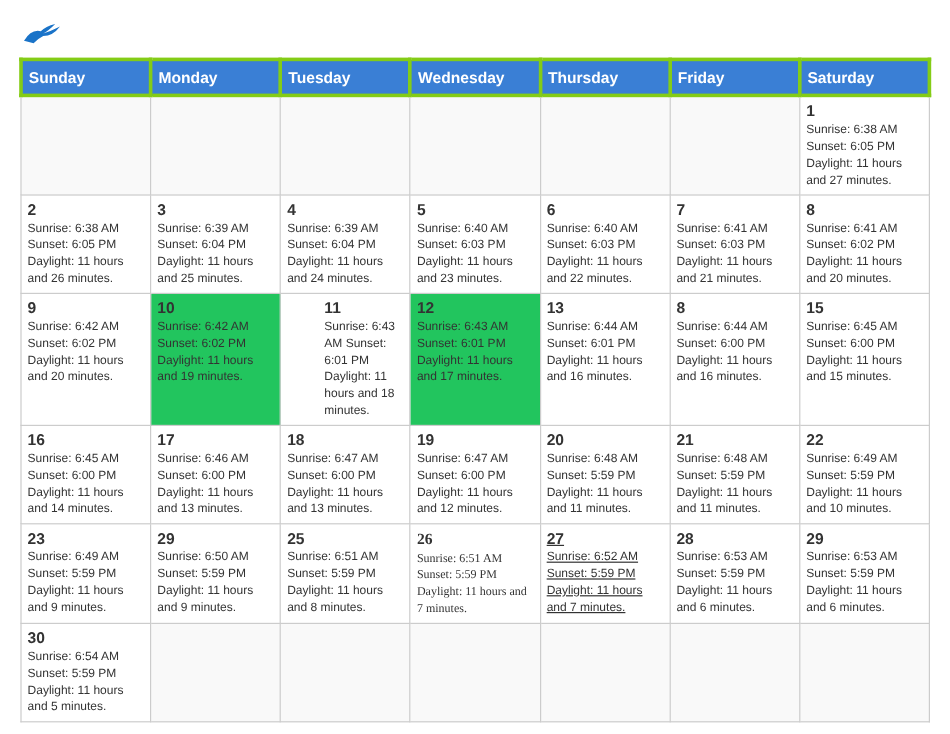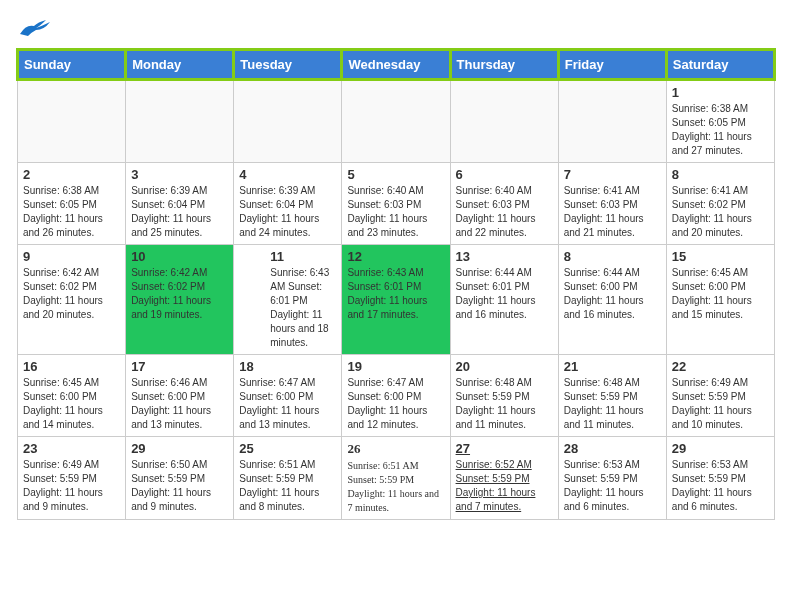--- a/index.html
+++ b/index.html
@@ -319,14 +319,29 @@
 and 6 minutes.</div>
         </td>
         <td style="background: rgb(255, 255, 255);">
           <span class="day-num">29</span>
           <div class="day-info">Sunrise: 6:53 AM
 Sunset: 5:59 PM
 Daylight: 11 hours
 and 6 minutes.</div>
         </td>
       </tr>
+      <tr>
+        <td class="last-row">
+          <span class="day-num">30</span>
+          <div class="day-info">Sunrise: 6:54 AM
+Sunset: 5:59 PM
+Daylight: 11 hours
+and 5 minutes.</div>
+        </td>
+        <td class="empty last-row"></td>
+        <td class="empty last-row"></td>
+        <td class="empty last-row"></td>
+        <td class="empty last-row"></td>
+        <td class="empty last-row"></td>
+        <td class="empty last-row"></td>
+      </tr>
     </tbody>
 </table>
 
 </body></html>

